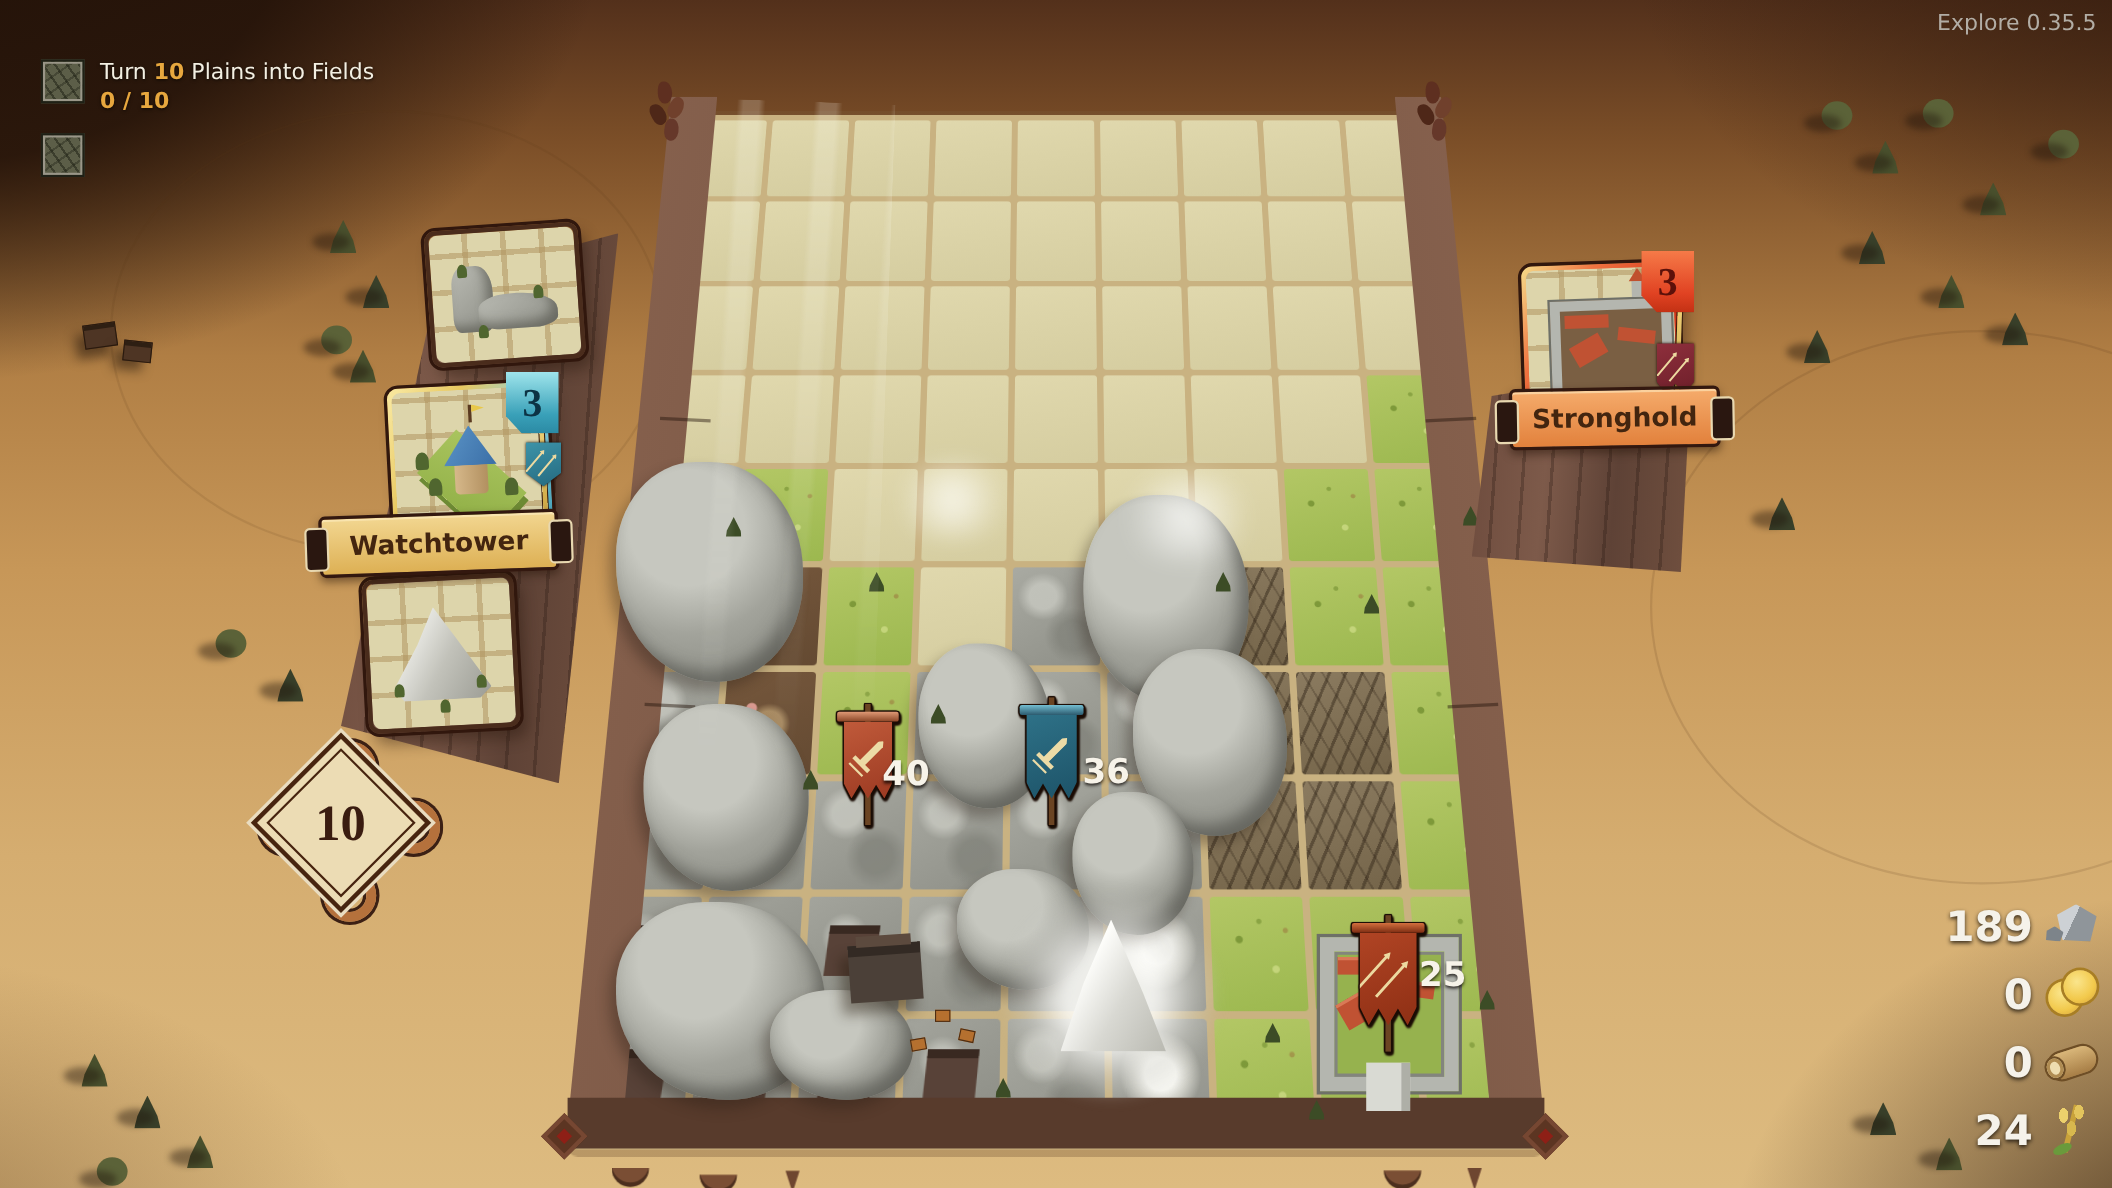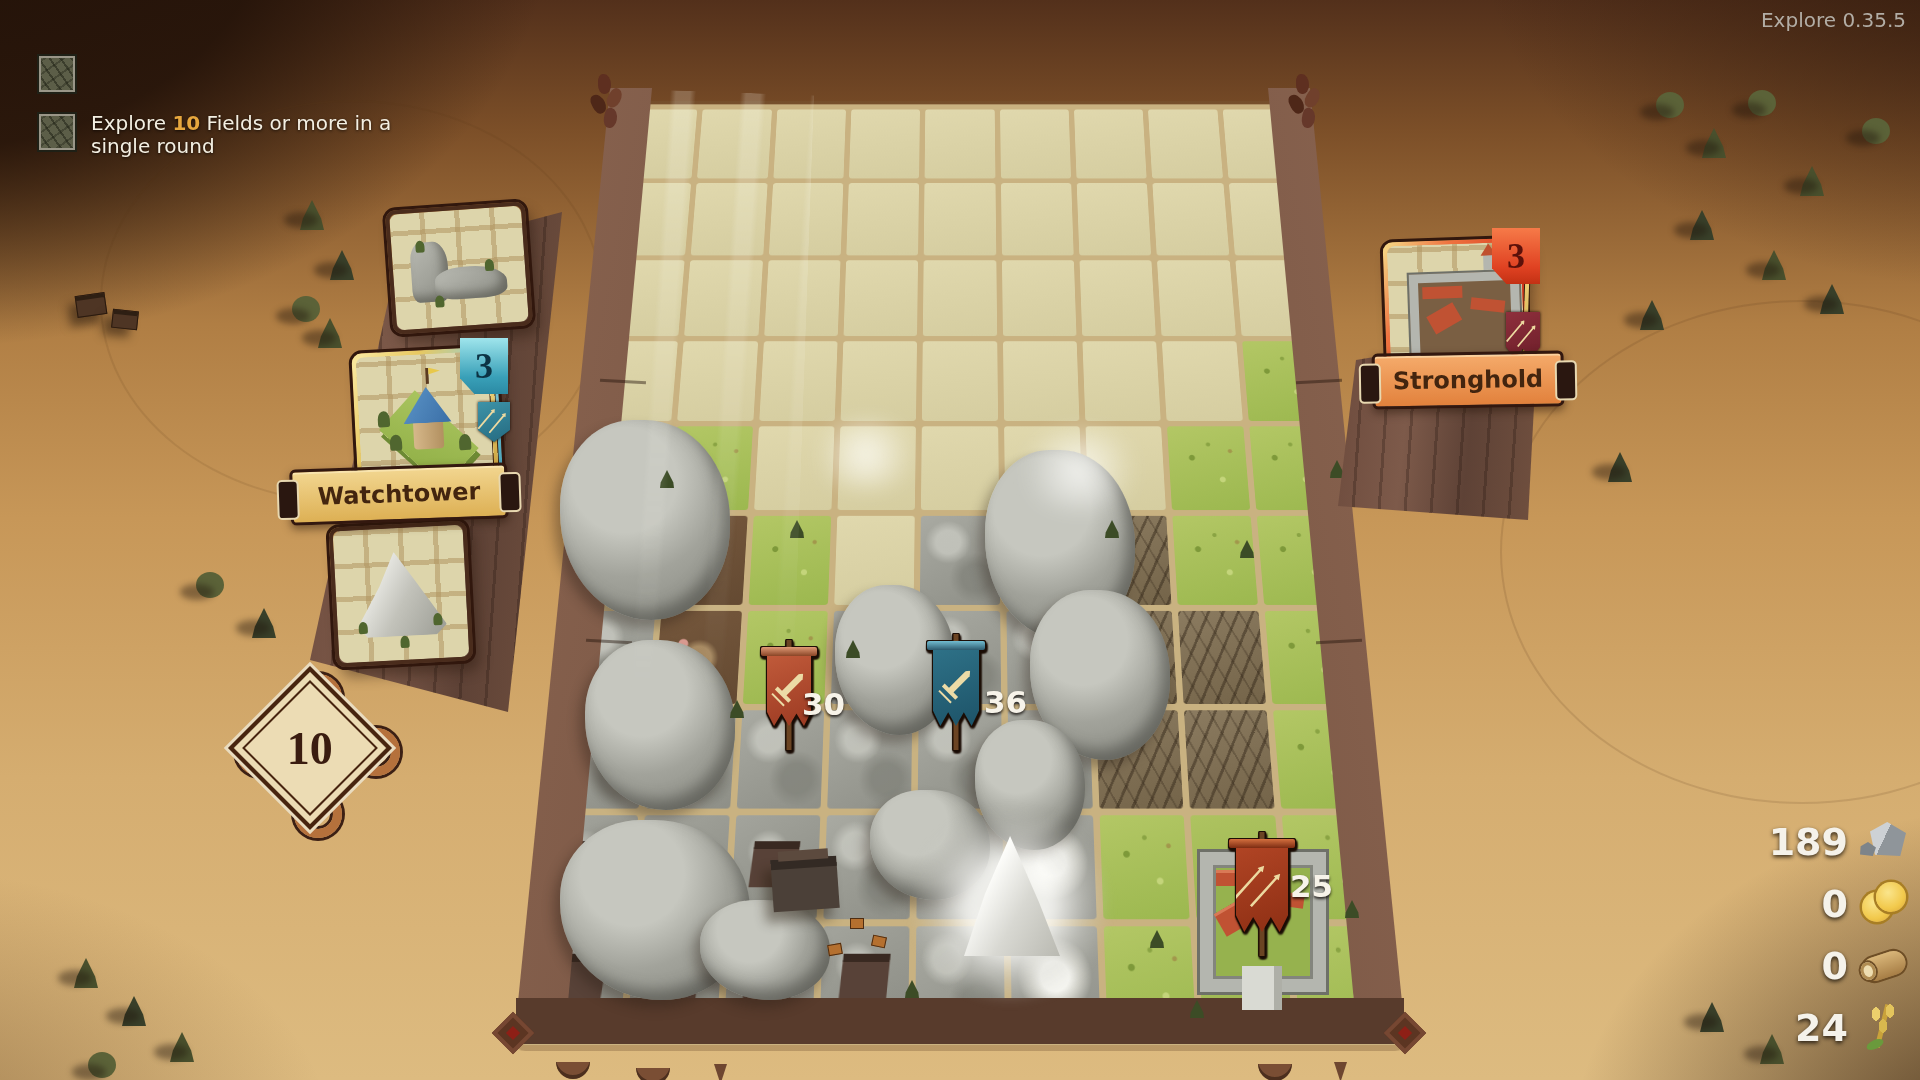--- a/index.html
+++ b/index.html
@@ -498,21 +498,21 @@
   <div class="mist" style="left:806px;top:420px;width:120px;height:70px"></div>
   <div class="mist" style="left:1010px;top:430px;width:140px;height:80px"></div>
 
   <div class="flag" style="left:767px;top:656px;width:44px;height:70px">
     <div class="pole"></div>
     <div class="bar" style="background:linear-gradient(180deg,#e09a76,#8a4526)"></div>
     <div class="cloth" style="background:linear-gradient(160deg,#c05a3a,#9c3a22)">
         <div class="sword"></div>
       </div>
   </div>
-  <span class="flag-num" style="left:802px;top:686px">30</span>
+  <span class="flag-num" style="left:802px;top:686px">40</span>
 
   <div class="flag" style="left:933px;top:650px;width:46px;height:76px">
     <div class="pole"></div>
     <div class="bar" style="background:linear-gradient(180deg,#72bcd0,#2c5a6e)"></div>
     <div class="cloth" style="background:linear-gradient(160deg,#2e7187,#1d5368)">
         <div class="sword"></div>
       </div>
   </div>
   <span class="flag-num" style="left:984px;top:684px">36</span>
 
@@ -522,26 +522,27 @@
     <div class="cloth" style="background:linear-gradient(160deg,#b04424,#8e2f14)">
       <div class="arrowg" style="left:10px;top:12px;transform:rotate(222deg)"></div>
       <div class="arrowg" style="left:26px;top:20px;transform:rotate(222deg)"></div>
     </div>
   </div>
   <span class="flag-num" style="left:1290px;top:868px">25</span>
 
   <div class="quest-panel">
     <div class="quest-item">
       <div class="qcheck"></div>
+      <div>
+        <div class="qtext"><span>Turn </span><span class="amt">10</span><span> Plains into Fields</span></div>
+        <div class="qprog">0 / 10</div>
+      </div>
     </div>
     <div class="quest-item">
       <div class="qcheck"></div>
-      <div>
-        <div class="qtext"><span>Explore </span><span class="amt">10</span><span> Fields or more in a single round</span></div>
-      </div>
     </div>
   </div>
 
   <div class="version">Explore 0.35.5</div>
 
 
   <div class="plank" style="left:310px;top:212px;width:252px;height:500px;clip-path:polygon(88px 44px,252px 0,198px 500px,0 448px)">
     <div class="face"></div>
   </div>
 

